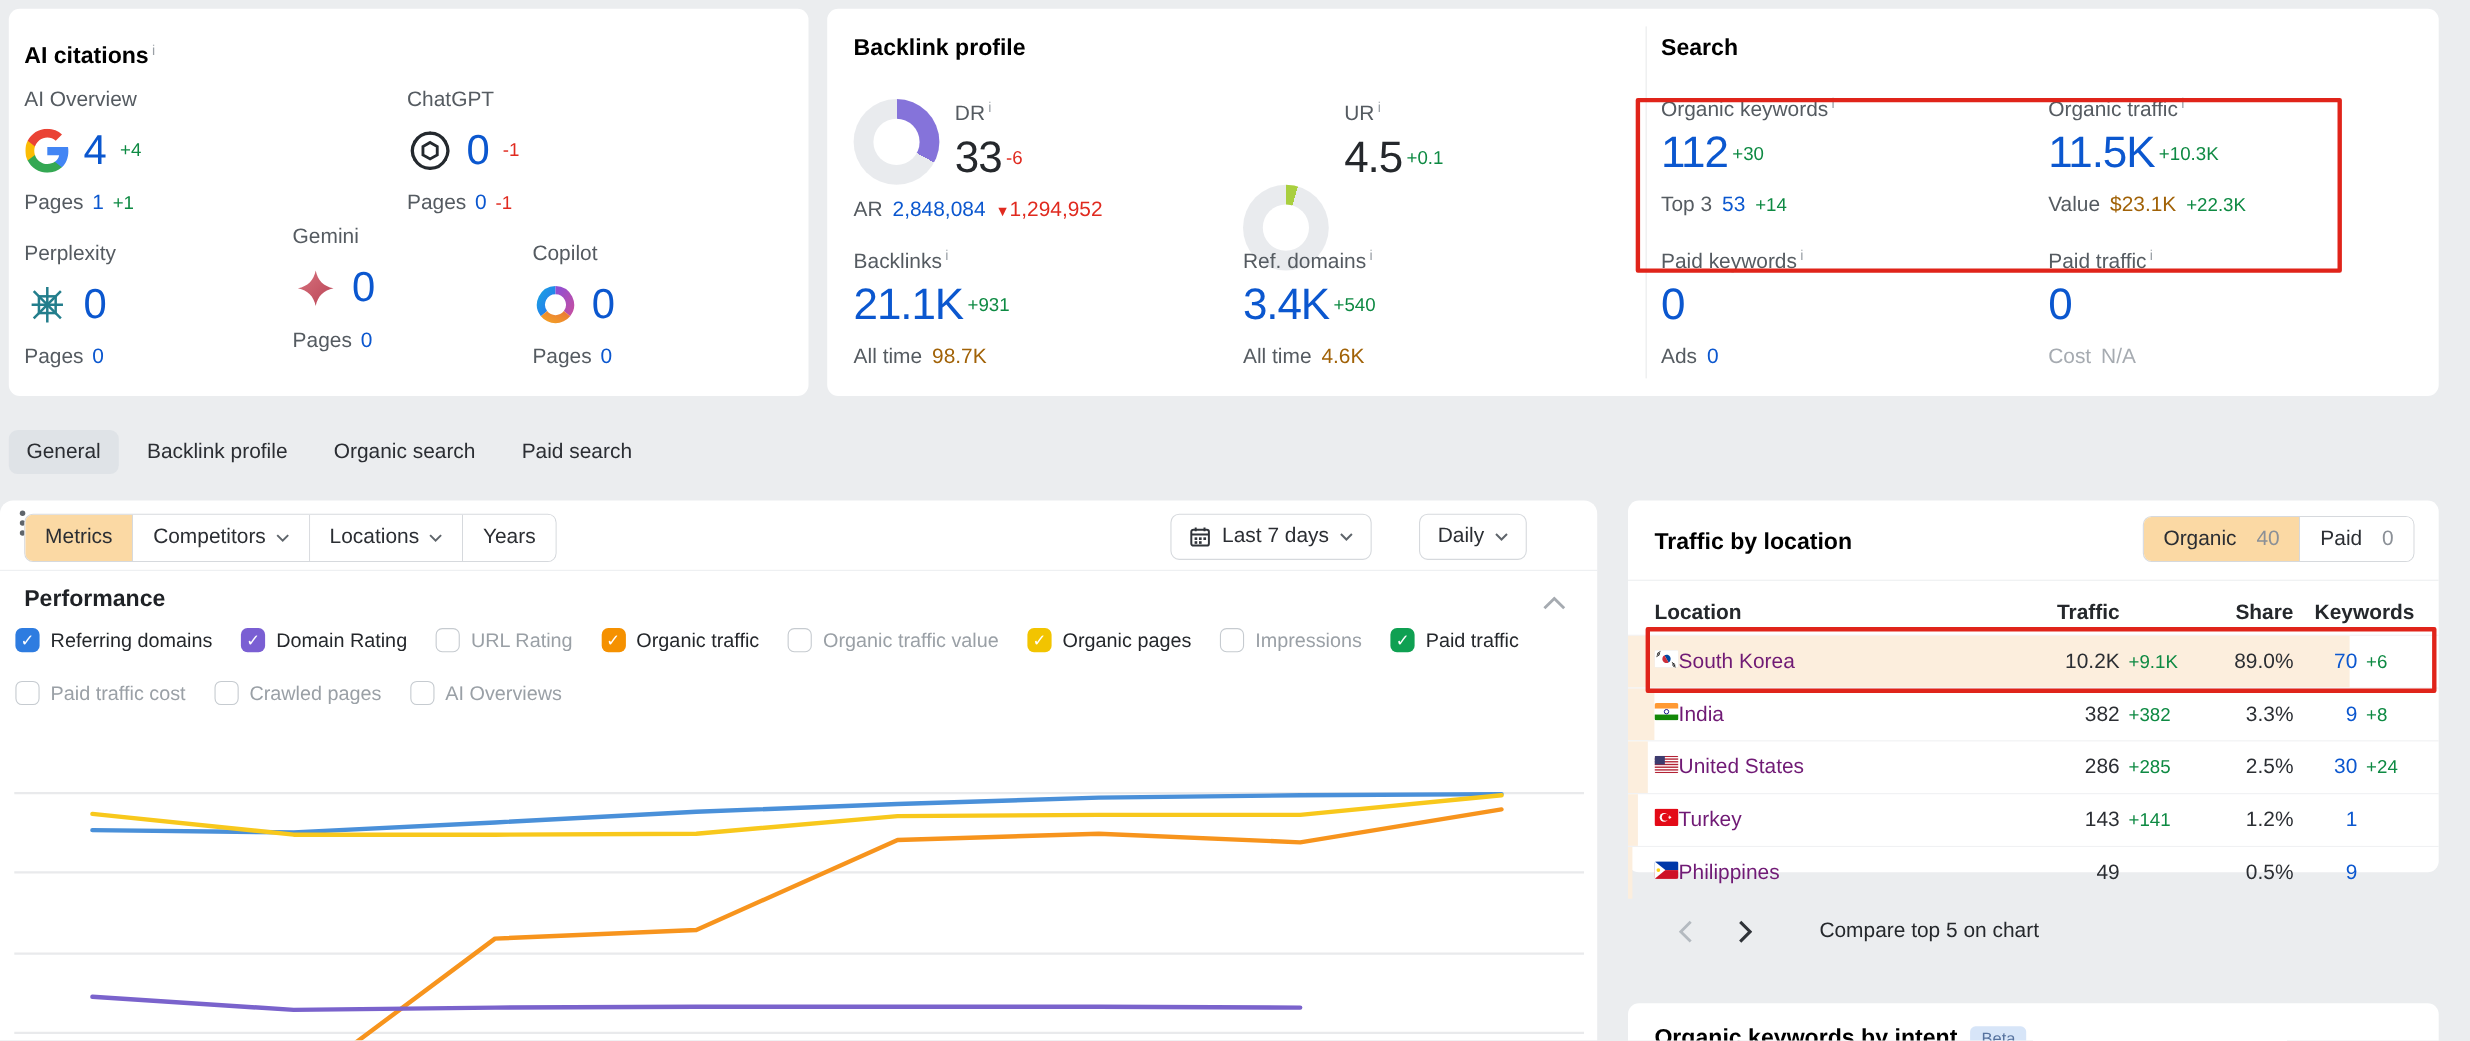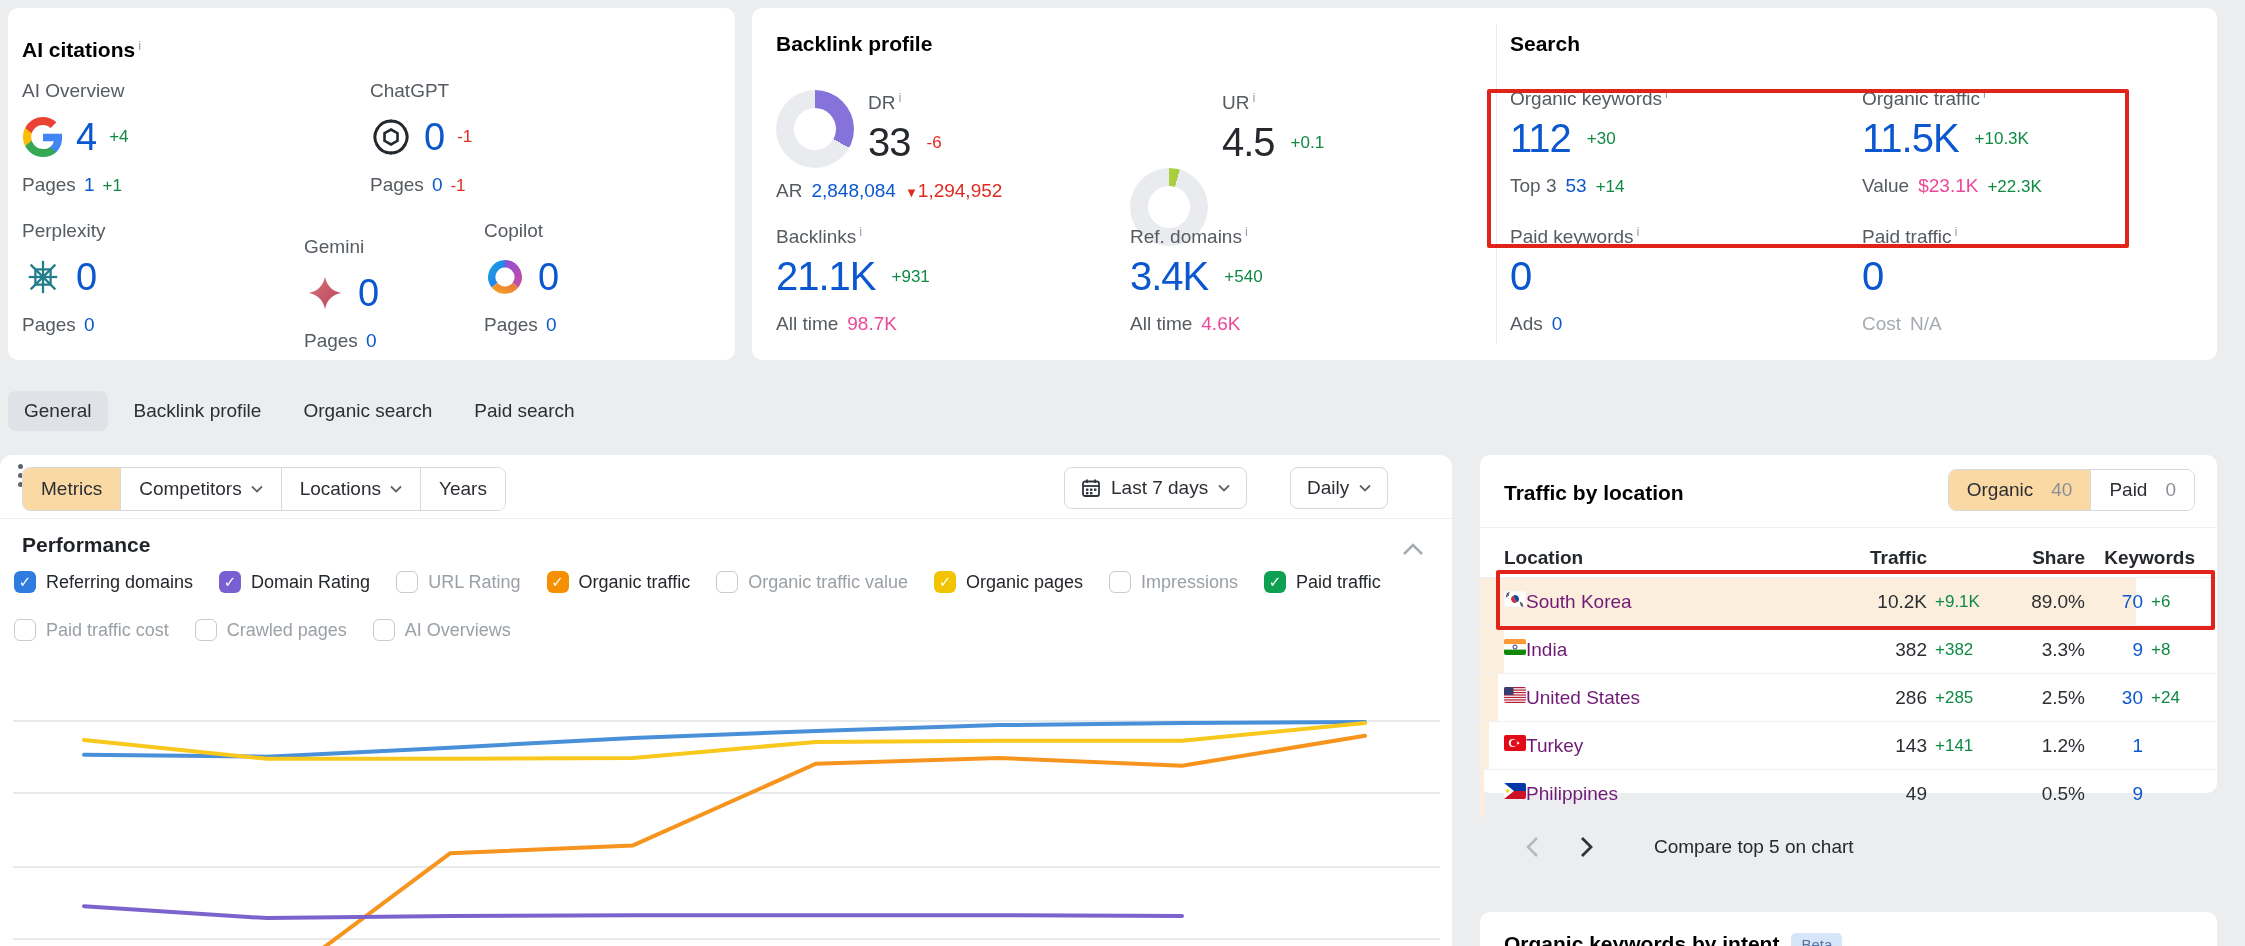--- a/index.html
+++ b/index.html
@@ -14,44 +14,44 @@
   #card-bl{left:752px;top:8px;width:1465px;height:352px;}
   #card-main{left:0;top:455px;width:1452px;height:491px;border-radius:12px 12px 0 0;}
   #card-traffic{left:1480px;top:455px;width:737px;height:338px;}
   #card-intent{left:1480px;top:912px;width:737px;height:80px;}
 
   .card-title{font-size:21px;font-weight:bold;color:#000000;}
   .info{color:#9aa0a6;font-size:13px;vertical-align:super;margin-left:3px;cursor:default;}
   .lbl{color:#555b61;}
   .muted{color:#a6abb1;}
   .blue{color:var(--blue);}
-  .dark{color:#ec4899;}
+  .dark{color:#a16207;}
   .green{color:var(--green);}
   .red{color:var(--red);}
   .delta{font-size:17px;}
   .big{font-size:40px;letter-spacing:-1px;color:var(--blue);}
   .big.dark{color:#25282c;}
 
   
   #card-ai .card-title-row{position:absolute;left:14px;top:30px;}
   .ai-item{position:absolute;width:244px;}
   .ai-p0{left:14px;top:72px;}  .ai-p1{left:362px;top:72px;}
-  .ai-p2{left:14px;top:212px;} .ai-p3{left:258px;top:228px;margin-left:38px;} .ai-p4{left:476px;top:212px;}
+  .ai-p2{left:14px;top:212px;} .ai-p3{left:258px;top:197px;} .ai-p4{left:476px;top:212px;}
   .ai-label{color:#555b61;margin-bottom:12px;}
   .ai-value-row{display:flex;align-items:center;gap:12px;height:46px;}
   .ai-value{font-size:38px;color:var(--blue);}
   .ai-pages{margin-top:14px;display:flex;gap:8px;align-items:baseline;}
   .ai-icon{display:inline-flex;width:42px;height:42px;align-items:center;justify-content:center;}
 
   
   .abs{position:absolute;}
   .donut{width:78px;height:78px;border-radius:50%;position:relative;}
   .donut::after{content:"";position:absolute;inset:18px;background:#fff;border-radius:50%;}
   .stat-label{color:#555b61;}
-  .value-row{display:flex;align-items:center;gap:16px;margin-top:6px;}
+  .value-row{display:flex;align-items:center;gap:4px;margin-top:6px;}
   .sub-row{display:flex;gap:9px;align-items:baseline;color:#555b61;}
   #bl-divider{left:744px;top:16px;width:1px;height:320px;background:#e8eaec;}
 
   
   #tabs{position:absolute;left:8px;top:391px;display:flex;gap:10px;align-items:center;}
   .tab{padding:9px 16px;border-radius:8px;cursor:pointer;color:#2b2e33;white-space:nowrap;}
   .tab.active{background:#dfe3e7;}
 
   
   .seg-group{position:absolute;display:flex;border:1px solid #d6d9dd;border-radius:8px;overflow:hidden;background:#fff;height:42px;align-items:stretch;}

